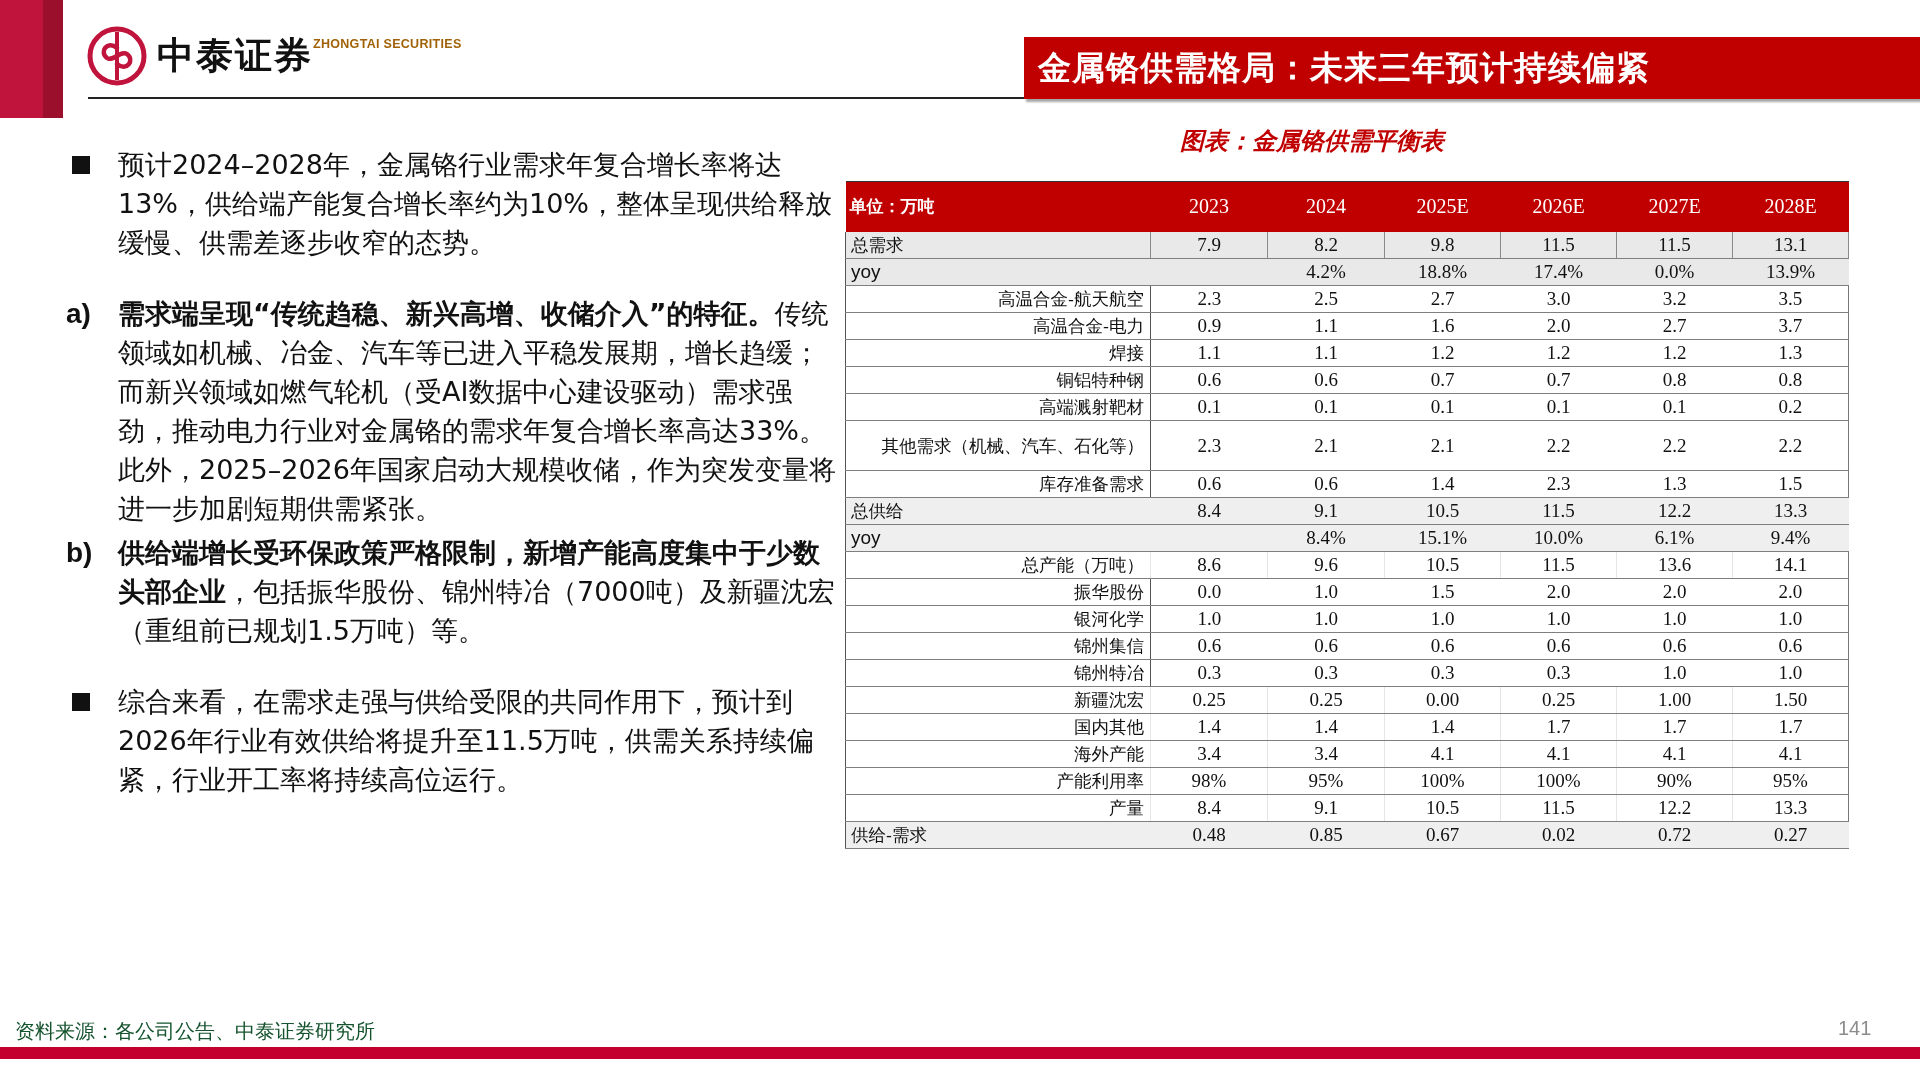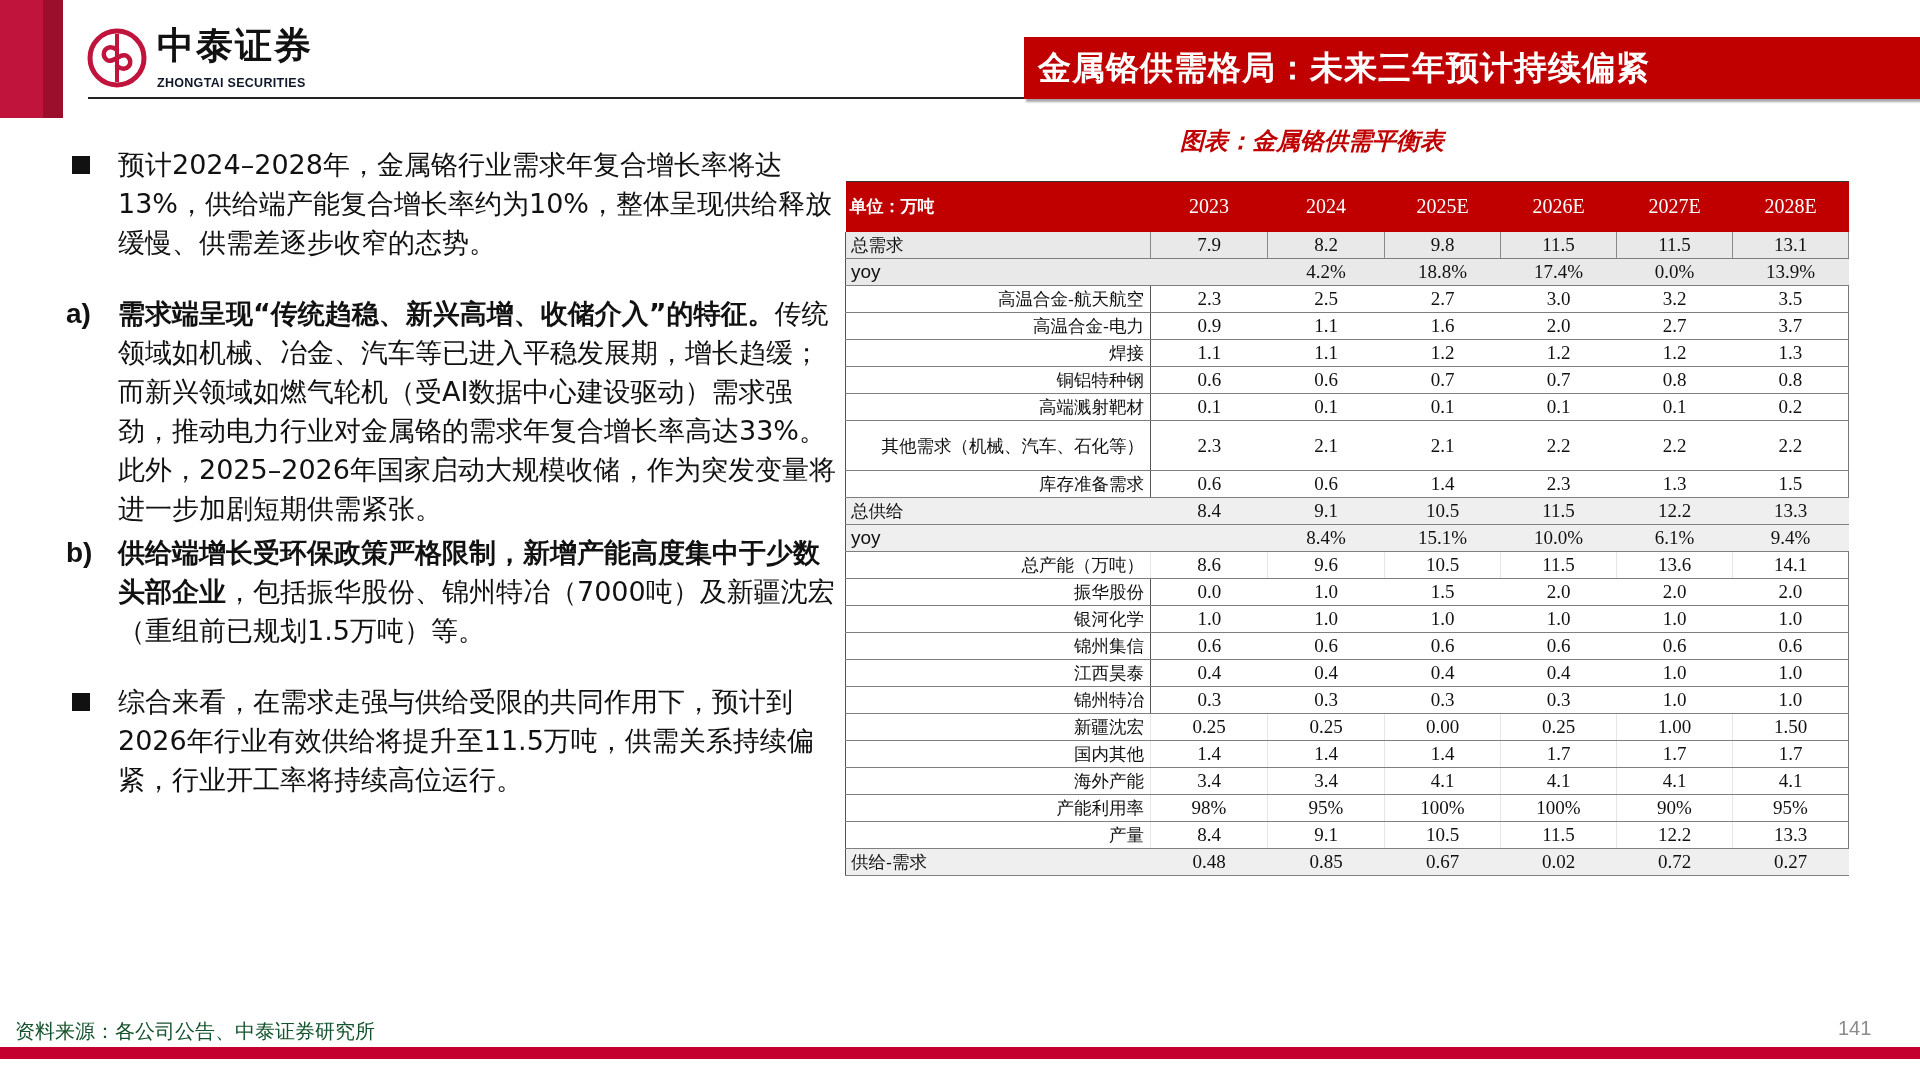--- a/index.html
+++ b/index.html
@@ -6,23 +6,23 @@
   html, body { width: 1920px; height: 1080px; background: #ffffff; overflow: hidden; }
   body { position: relative; font-family: "DejaVu Serif", "Liberation Serif", serif; color: #111; }
 
   
   .bar-outer { position: absolute; left: 0; top: 0; width: 43px; height: 118px; background: #c0143c; }
   .bar-inner { position: absolute; left: 43px; top: 0; width: 20px; height: 118px; background: #9b0f2d; }
 
   
   .logo { position: absolute; left: 87px; top: 26px; display: flex; align-items: center; }
   .logo-mark { width: 60px; height: 60px; }
-  .logo-text { margin-left: 10px; display: flex; flex-direction: column; }
+  .logo-text { margin-left: 10px; display: flex; flex-direction: row; }
   .logo-cn { font-family: "DejaVu Sans", sans-serif; font-weight: bold; font-size: 37px; letter-spacing: 2px; line-height: 40px; color: #111; }
-  .logo-en { font-family: "Liberation Sans", sans-serif; font-weight: bold; font-size: 12.5px; letter-spacing: 0.3px; color: #0f172a; margin-top: 10px; }
+  .logo-en { font-family: "Liberation Sans", sans-serif; font-weight: bold; font-size: 12.5px; letter-spacing: 0.3px; color: #a16207; margin-top: 1px; }
 
   .header-rule { position: absolute; left: 88px; top: 97px; width: 1740px; height: 2px; background: #222; }
 
   .title-box { position: absolute; left: 1024px; top: 37px; width: 964px; height: 62px; background: #c00000; box-shadow: 2px 3px 2px rgba(0,0,0,0.35); display: flex; align-items: center; padding-left: 14px; }
   .title-text { color: #fff; font-family: "DejaVu Serif", serif; font-size: 33px; font-weight: bold; letter-spacing: 1px; }
 
   .chart-caption { position: absolute; left: 1180px; top: 125px; color: #c00000; font-size: 24px; font-style: italic; font-weight: bold; font-family: "DejaVu Serif", serif; }
 
   
   .left { position: absolute; left: 66px; top: 145px; width: 770px; font-family: "DejaVu Sans", "Liberation Sans", sans-serif; font-size: 27px; line-height: 39px; color: #111; }
@@ -260,29 +260,20 @@
       <tr class="">
         <td class="lbl first">锦州集信</td>
         <td>0.6</td>
         <td>0.6</td>
         <td>0.6</td>
         <td>0.6</td>
         <td>0.6</td>
         <td class="last">0.6</td>
       </tr>
       <tr class="">
-        <td class="lbl first">江西昊泰</td>
-        <td>0.4</td>
-        <td>0.4</td>
-        <td>0.4</td>
-        <td>0.4</td>
-        <td>1.0</td>
-        <td class="last">1.0</td>
-      </tr>
-      <tr class="">
         <td class="lbl first">锦州特冶</td>
         <td>0.3</td>
         <td>0.3</td>
         <td>0.3</td>
         <td>0.3</td>
         <td>1.0</td>
         <td class="last">1.0</td>
       </tr>
       <tr class="light">
         <td class="lbl first">新疆沈宏</td>

